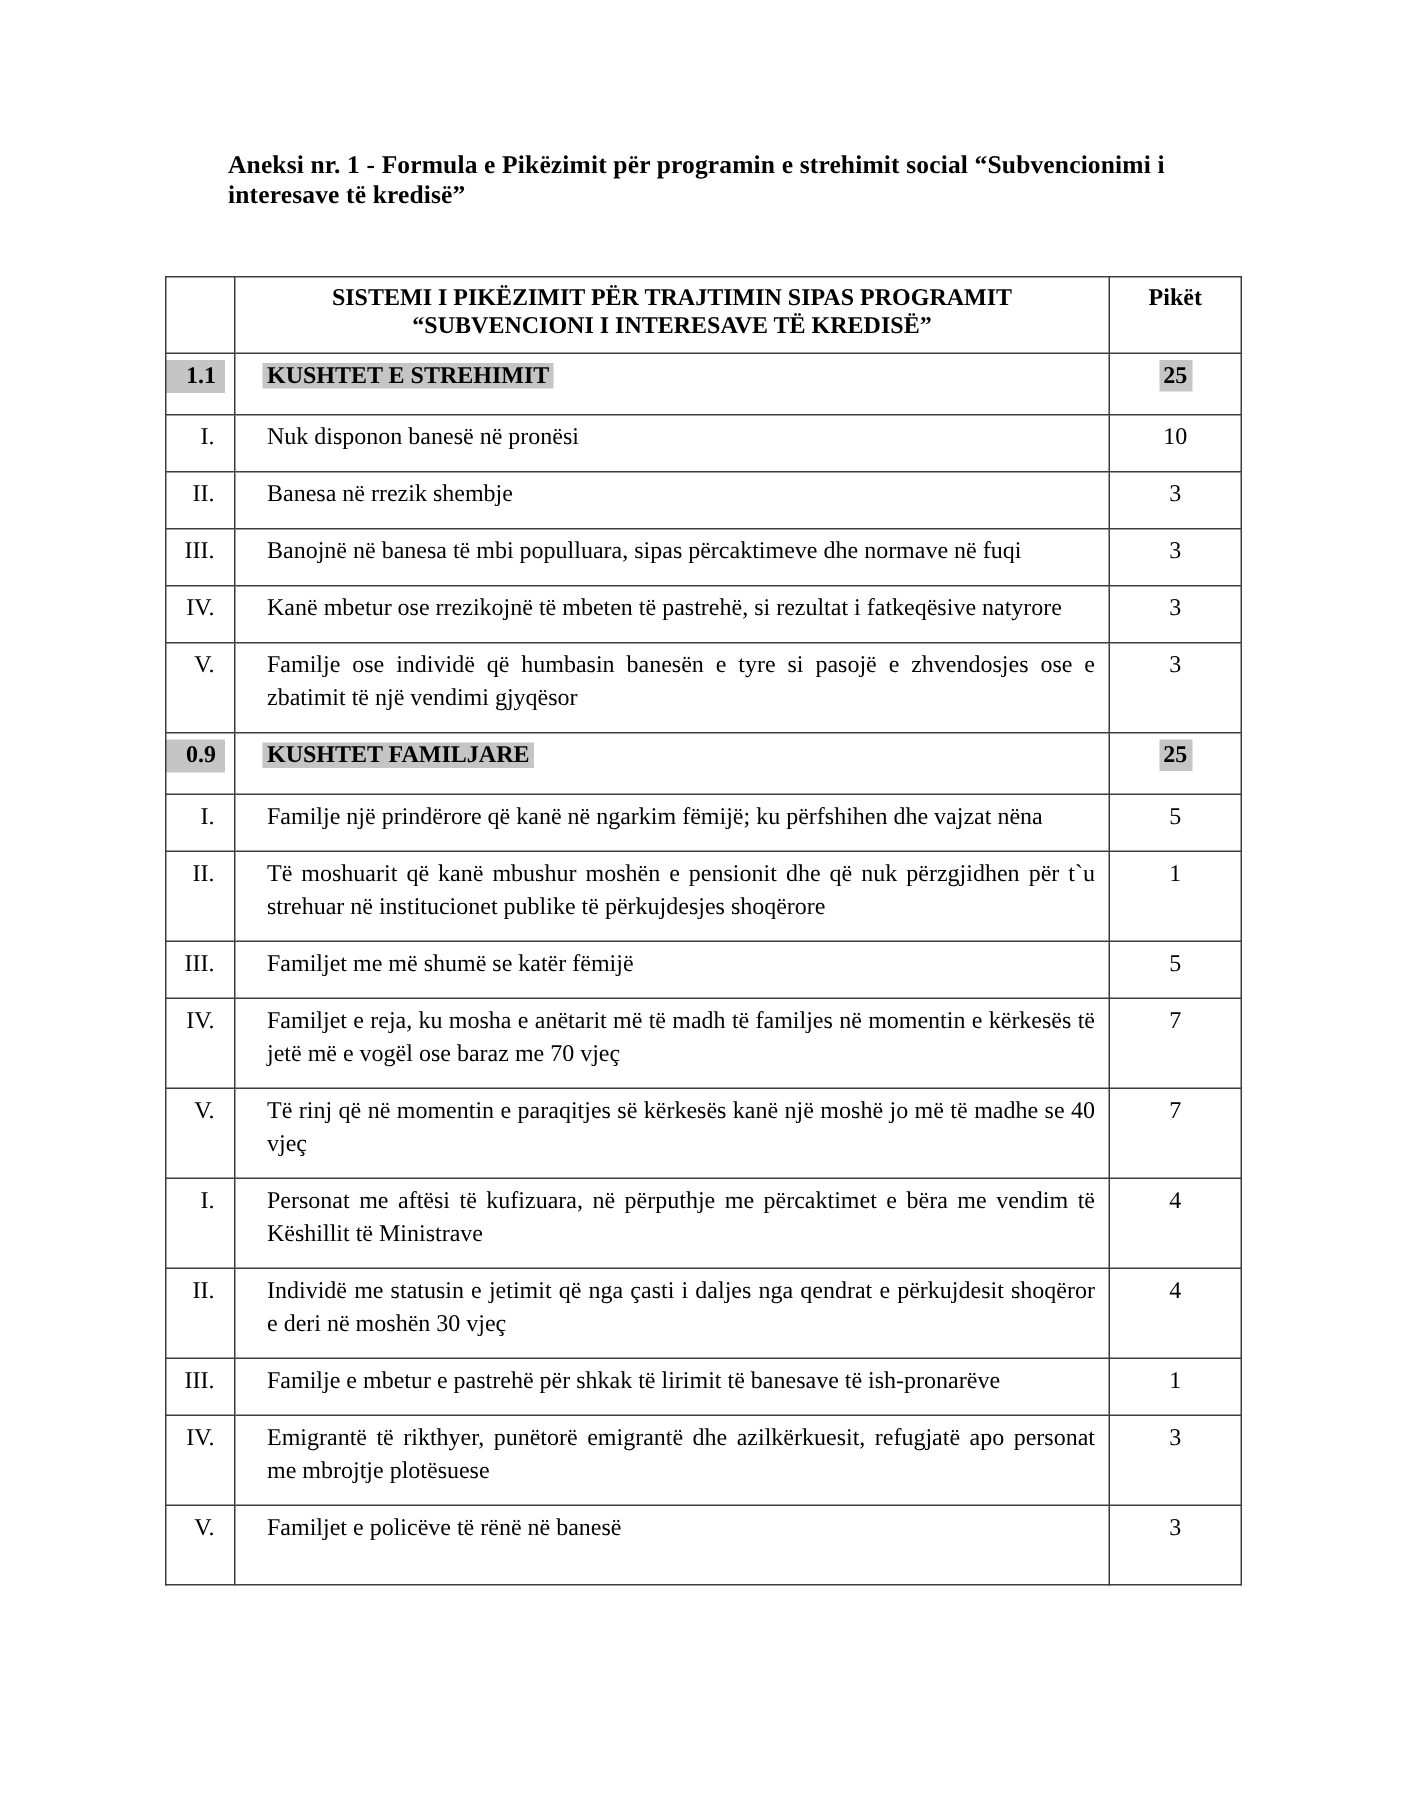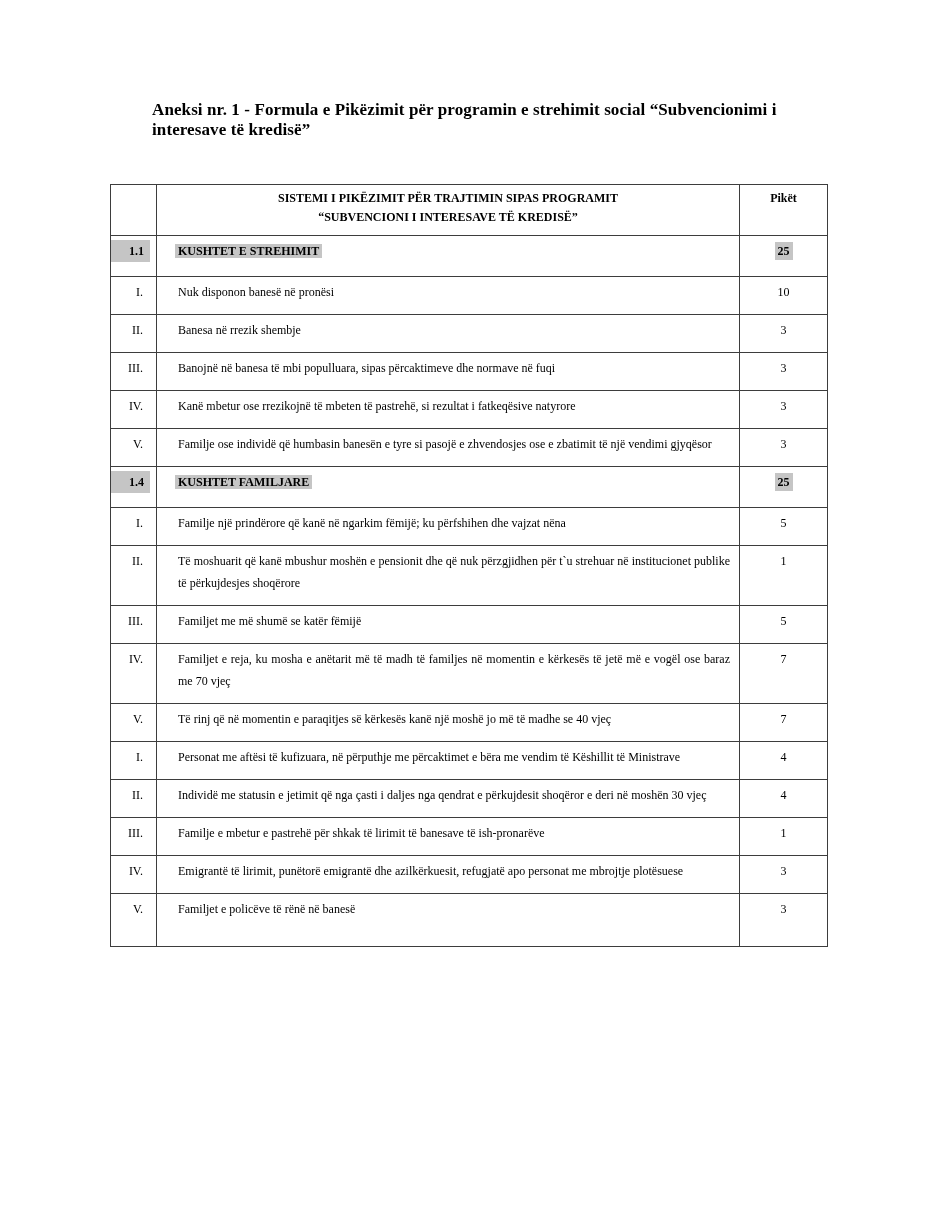--- a/index.html
+++ b/index.html
@@ -27,21 +27,21 @@
     border-collapse: collapse;
     width: 717px;
     table-layout: fixed;
   }
   .score-table col.c-num  { width: 46px;  }
   .score-table col.c-desc { width: 583px; }
   .score-table col.c-pts  { width: 88px;  }
   .score-table th, .score-table td {
     border: 1.5px solid #3d3d3d;
     vertical-align: top;
-    font-size: 12px;
+    font-size: 16px;
   }
   .score-table thead th {
     font-weight: bold;
     text-align: center;
     line-height: 19px;
     padding: 4px 4px 8px 4px;
   }
   .hdr-line { display: block; }
   td.cell-num {
     text-align: right;
@@ -160,21 +160,21 @@
     </td>
     <td class="cell-desc">
       <span class="desc">Familje ose individë që humbasin banesën e tyre si pasojë e zhvendosjes ose e zbatimit të një vendimi gjyqësor</span>
     </td>
     <td class="cell-pts">
       <span class="pts">3</span>
     </td>
   </tr>
         <tr class="section-row">
     <td class="cell-num">
-      <span class="num">1.4</span>
+      <span class="num">0.9</span>
     </td>
     <td class="cell-desc">
       <span class="desc">KUSHTET FAMILJARE</span>
     </td>
     <td class="cell-pts">
       <span class="pts">25</span>
     </td>
   </tr>
         <tr>
     <td class="cell-num">
@@ -262,21 +262,21 @@
     </td>
     <td class="cell-pts">
       <span class="pts">1</span>
     </td>
   </tr>
         <tr>
     <td class="cell-num">
       <span class="num">IV.</span>
     </td>
     <td class="cell-desc">
-      <span class="desc">Emigrantë të lirimit, punëtorë emigrantë dhe azilkërkuesit, refugjatë apo personat me mbrojtje plotësuese</span>
+      <span class="desc">Emigrantë të rikthyer, punëtorë emigrantë dhe azilkërkuesit, refugjatë apo personat me mbrojtje plotësuese</span>
     </td>
     <td class="cell-pts">
       <span class="pts">3</span>
     </td>
   </tr>
         <tr>
     <td class="cell-num">
       <span class="num">V.</span>
     </td>
     <td class="cell-desc">

